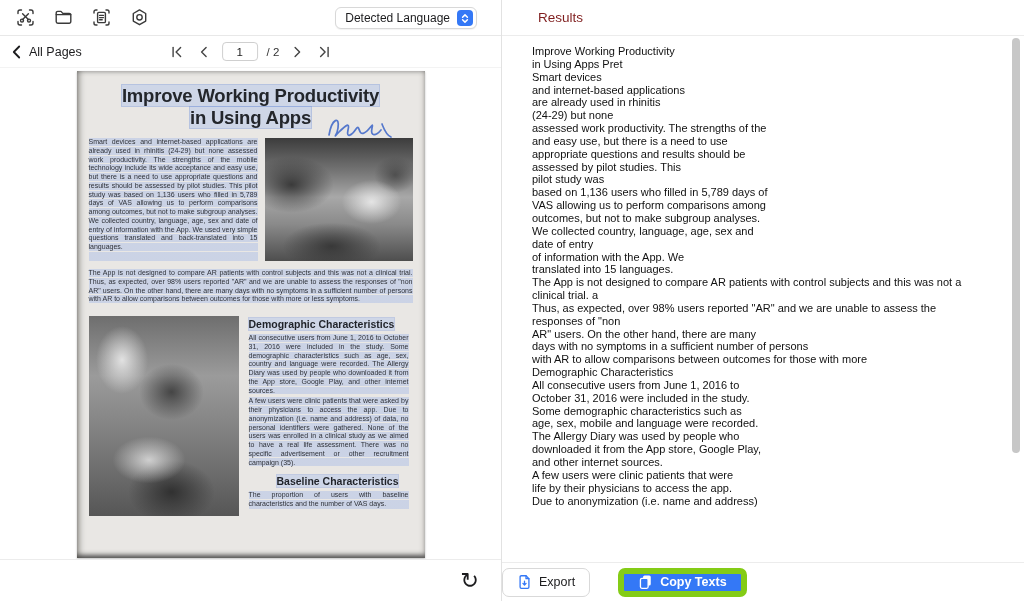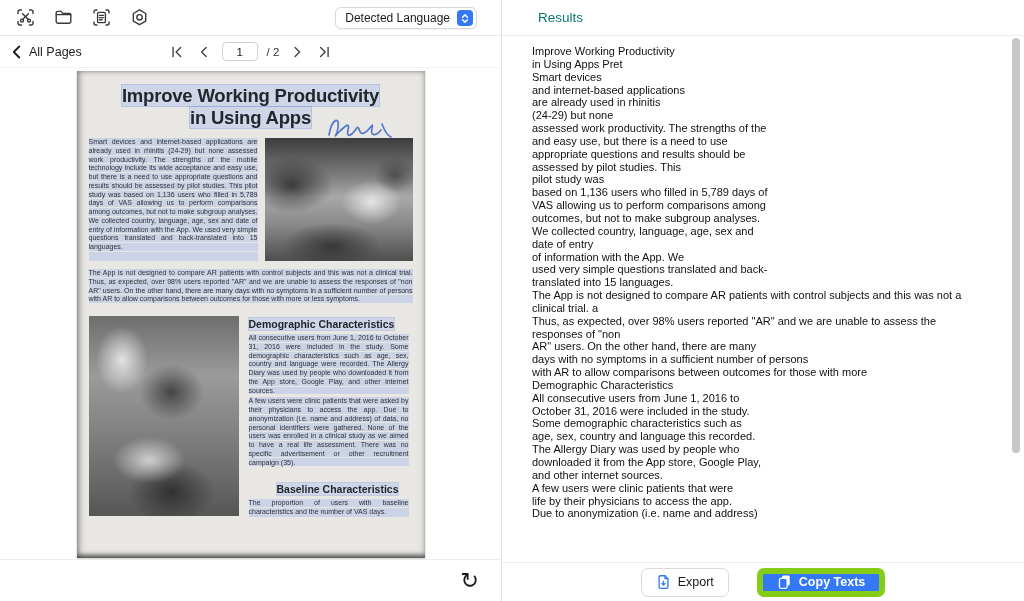--- a/index.html
+++ b/index.html
@@ -70,39 +70,39 @@
             background-image:
               radial-gradient(ellipse 40px 52px at 22% 22%, rgba(235,235,235,.9) 0%, rgba(235,235,235,0) 65%),
               radial-gradient(ellipse 46px 40px at 55% 38%, rgba(55,55,55,.85) 0%, rgba(55,55,55,0) 70%),
               radial-gradient(ellipse 56px 36px at 40% 72%, rgba(230,230,230,.8) 0%, rgba(230,230,230,0) 65%),
               radial-gradient(ellipse 60px 44px at 55% 88%, rgba(40,40,40,.85) 0%, rgba(40,40,40,0) 72%),
               linear-gradient(180deg, #6e6e6e 0%, #9b9b9b 30%, #7f7f7f 60%, #565656 100%); }
   .doc-heading { font-size:10.5px; font-weight:bold; color:#1f2228; margin:2px 0 4px 0; }
   .doc-heading .hl-inline { box-shadow:0 0 0 1px rgba(120,150,220,.35); }
   .col2 { width:160px; }
   .col2 .doc-text { margin-bottom:2px; }
-  .baseline-h { margin-top:16px;padding-left:28px; }
+  .baseline-h { margin-top:8px;padding-left:28px; }
 
   .left-footer { flex:0 0 42px; border-top:1px solid #ececec; display:flex; align-items:center;
                  justify-content:flex-end; padding-right:22px; }
   .rotate-btn { background:none; border:none; font-size:22px; line-height:22px; color:#1c1c1e;
                 cursor:pointer; font-family:"DejaVu Sans", sans-serif; }
 
   
   .right-panel { flex:1 1 auto; height:601px; display:flex; flex-direction:column; background:#fff; }
   .results-header { height:36px; border-bottom:1px solid #ececec; display:flex; align-items:center;
                     padding-left:36px; flex:0 0 auto; }
-  .results-title { font-size:13.5px; color:#0f766e; }
+  .results-title { font-size:13.5px; color:#7f1d1d; }
   .results-body { flex:1 1 auto; position:relative; overflow:hidden; padding:9px 14px 0 30px; }
   .result-line { font-size:11px; line-height:12.85px; color:#111; white-space:nowrap; }
   .scrollbar-track { position:absolute; top:2px; right:4px; width:8px; height:520px; }
   .scrollbar-thumb { position:absolute; top:0; left:0; width:8px; height:415px;
                      background:#c7c7c7; border-radius:4px; }
   .results-footer { flex:0 0 39px; border-top:1px solid #ececec; display:flex; align-items:center;
-                    justify-content:center; gap:28px; padding-right:0; }
+                    justify-content:flex-start; gap:28px; padding-right:0; }
   .btn { height:29px; border-radius:7px; display:flex; align-items:center; gap:7px;
          padding:0 14px; font-size:12.5px; cursor:pointer; }
   .btn-export { background:#fff; border:1px solid #d9d9d9; color:#1c1c1e; }
   .btn-copy { background:#3478f6; border:6px solid #84cc16; color:#fff; font-weight:bold; }
 </style>
 </head>
 <body>
 
 <div class="app">
 
@@ -241,34 +241,33 @@
           <div class="result-line">and easy use, but there is a need to use</div>
           <div class="result-line">appropriate questions and results should be</div>
           <div class="result-line">assessed by pilot studies. This</div>
           <div class="result-line">pilot study was</div>
           <div class="result-line">based on 1,136 users who filled in 5,789 days of</div>
           <div class="result-line">VAS allowing us to perform comparisons among</div>
           <div class="result-line">outcomes, but not to make subgroup analyses.</div>
           <div class="result-line">We collected country, language, age, sex and</div>
           <div class="result-line">date of entry</div>
           <div class="result-line">of information with the App. We</div>
-          <div class="result-line">used very simple questions translated and back-</div>
           <div class="result-line">translated into 15 languages.</div>
           <div class="result-line">The App is not designed to compare AR patients with control subjects and this was not a</div>
           <div class="result-line">clinical trial. a</div>
           <div class="result-line">Thus, as expected, over 98% users reported "AR" and we are unable to assess the</div>
           <div class="result-line">responses of "non</div>
           <div class="result-line">AR" users. On the other hand, there are many</div>
           <div class="result-line">days with no symptoms in a sufficient number of persons</div>
           <div class="result-line">with AR to allow comparisons between outcomes for those with more</div>
           <div class="result-line">Demographic Characteristics</div>
           <div class="result-line">All consecutive users from June 1, 2016 to</div>
           <div class="result-line">October 31, 2016 were included in the study.</div>
           <div class="result-line">Some demographic characteristics such as</div>
-          <div class="result-line">age, sex, country and language this recorded.</div>
+          <div class="result-line">age, sex, mobile and language were recorded.</div>
           <div class="result-line">The Allergy Diary was used by people who</div>
           <div class="result-line">downloaded it from the App store, Google Play,</div>
           <div class="result-line">and other internet sources.</div>
           <div class="result-line">A few users were clinic patients that were</div>
           <div class="result-line">life by their physicians to access the app.</div>
           <div class="result-line">Due to anonymization (i.e. name and address)</div>
         </div>
       <div class="scrollbar-track">
         <div class="scrollbar-thumb"></div>
       </div>

